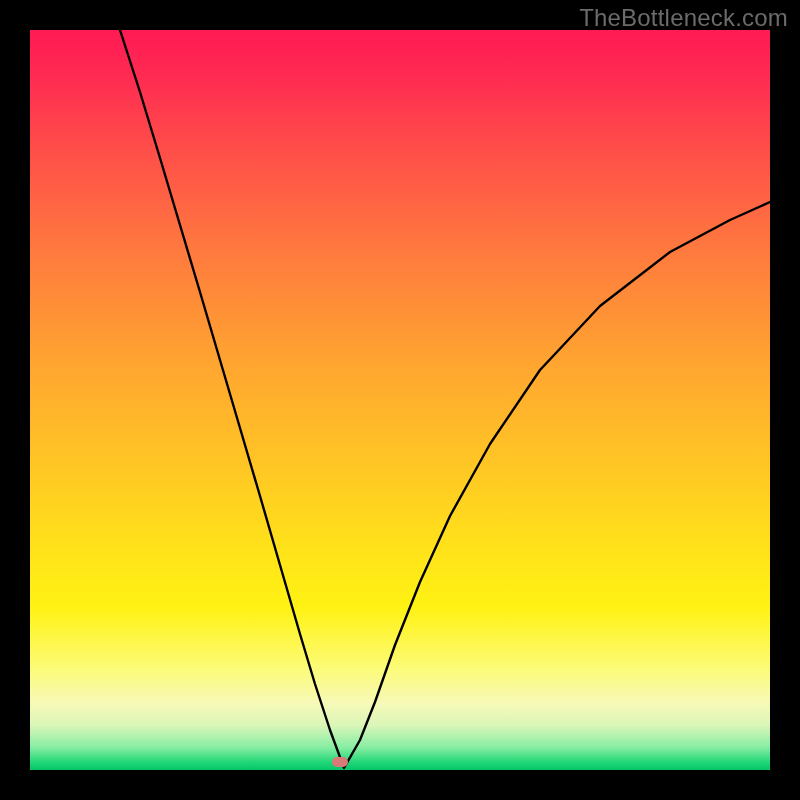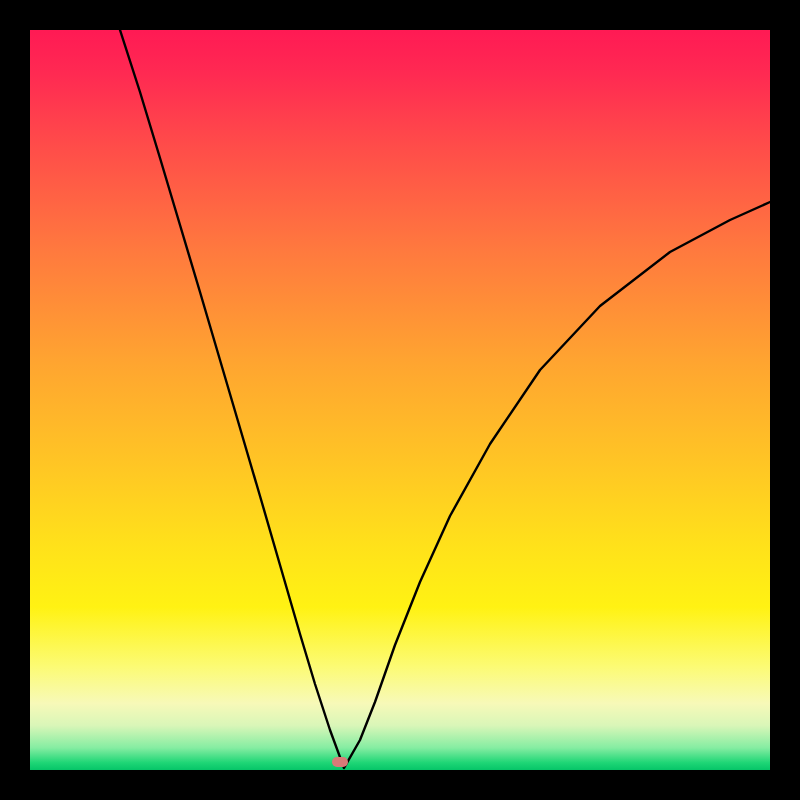--- a/index.html
+++ b/index.html
@@ -69,20 +69,21 @@
     border-radius: 5px;
     background: #d87b78;
     z-index: 2;
   }
 </style>
 </head>
 <body>
 
 <div class="frame">
 
+  <div class="watermark">TheBottleneck.com</div>
 
   <div class="plot-area">
     <div class="gradient"></div>
 
     <svg class="curve" viewBox="0 0 740 740" preserveAspectRatio="none">
       <path id="curve-path" fill="none" stroke="#000" stroke-width="2.4" stroke-linecap="round" stroke-linejoin="round" d="M90 0 L110 62 L130 128 L150 195 L170 262 L190 330 L210 398 L230 466 L250 535 L270 604 L285 654 L300 700 L314 738 L330 710 L345 672 L365 615 L390 552 L420 486 L460 414 L510 340 L570 276 L640 222 L700 190 L740 172"></path>
     </svg>
 
     <div class="marker" id="marker" style="left: 302px; top: 727px;"></div>
   </div>

